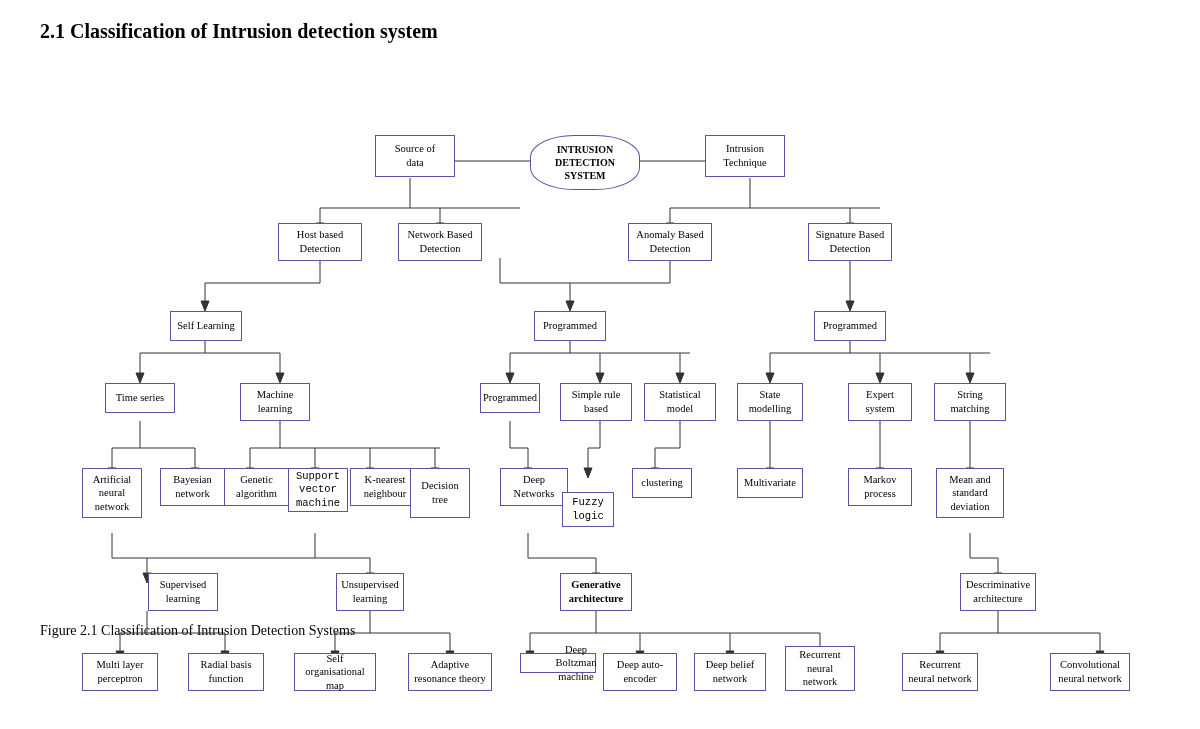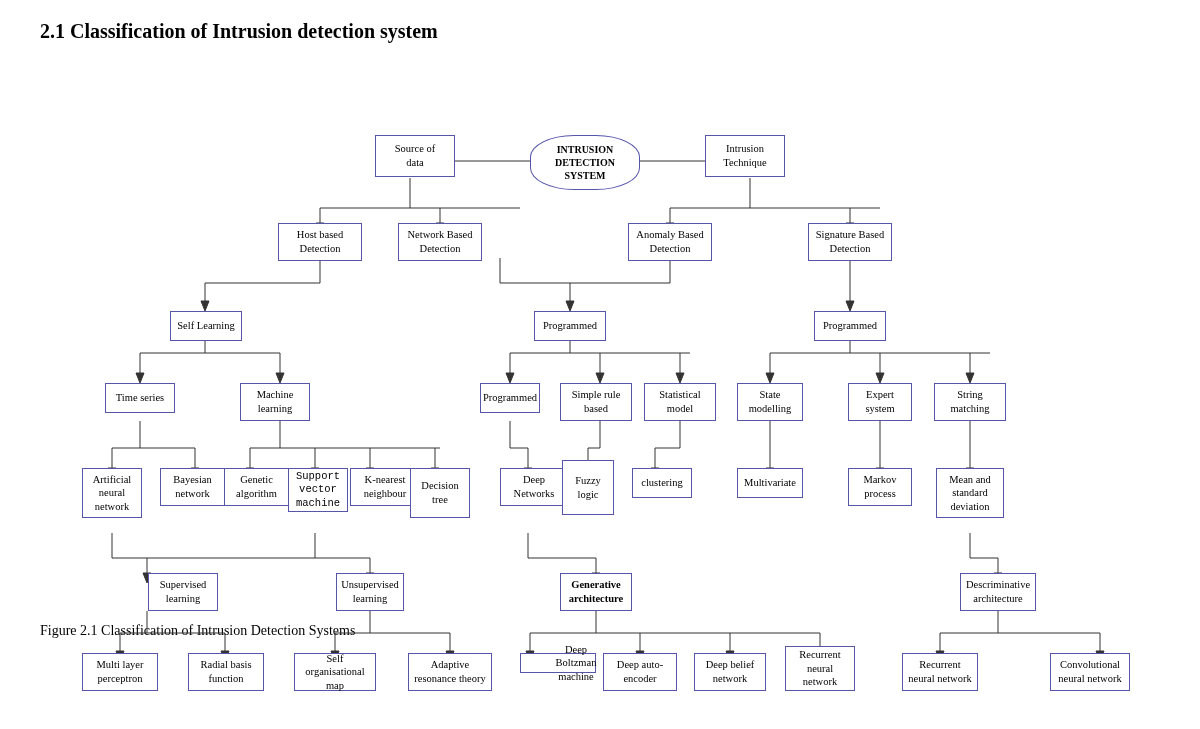--- a/index.html
+++ b/index.html
@@ -268,21 +268,21 @@
   <div class="box" style="left:184px;top:415px;width:65px;height:38px;">Genetic<br>algorithm</div>
 
   <div class="box" style="left:248px;top:415px;width:60px;height:44px;font-family:Liberation Mono, monospace;">Support<br>vector<br>machine</div>
 
   <div class="box" style="left:310px;top:415px;width:70px;height:38px;">K-nearest<br>neighbour</div>
 
   <div class="box" style="left:370px;top:415px;width:60px;height:50px;">Decision<br>tree</div>
 
   <div class="box" style="left:460px;top:415px;width:68px;height:38px;">Deep<br>Networks</div>
 
-  <div class="box" style="left:522px;top:407px;width:52px;height:55px;">Fuzzy<br>logic</div>
+  <div class="box" style="left:522px;top:439px;width:52px;height:35px;font-family:Liberation Mono, monospace;">Fuzzy<br>logic</div>
 
   <div class="box" style="left:592px;top:415px;width:60px;height:30px;">clustering</div>
 
   <div class="box" style="left:697px;top:415px;width:66px;height:30px;">Multivariate</div>
 
   <div class="box" style="left:808px;top:415px;width:64px;height:38px;">Markov<br>process</div>
 
   <div class="box" style="left:896px;top:415px;width:68px;height:50px;">Mean and<br>standard<br>deviation</div>
 
   <div class="box" style="left:72px;top:520px;width:70px;height:38px;margin-left:36px;">Supervised<br>learning</div>

